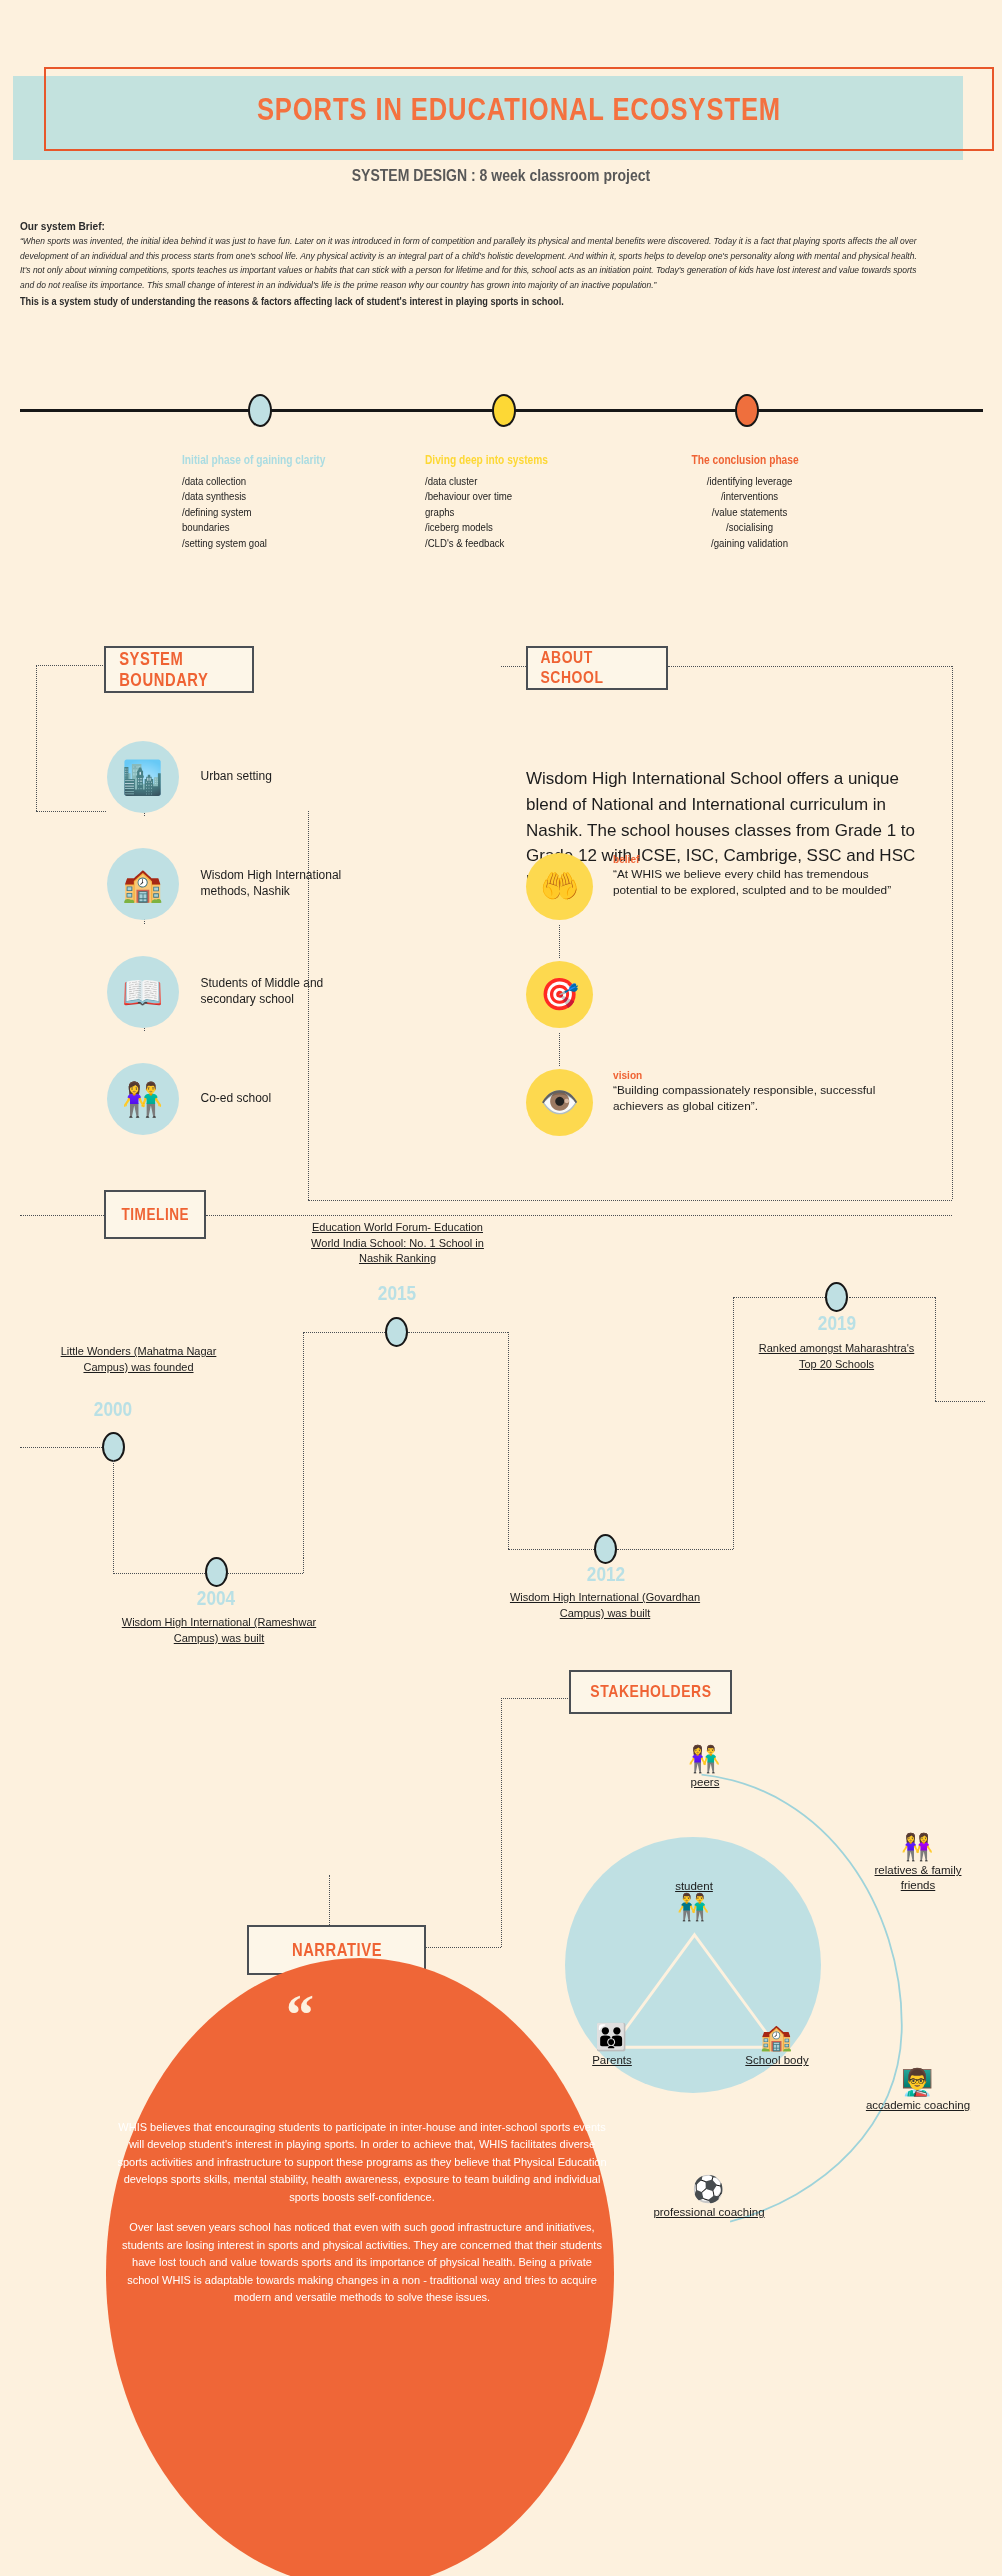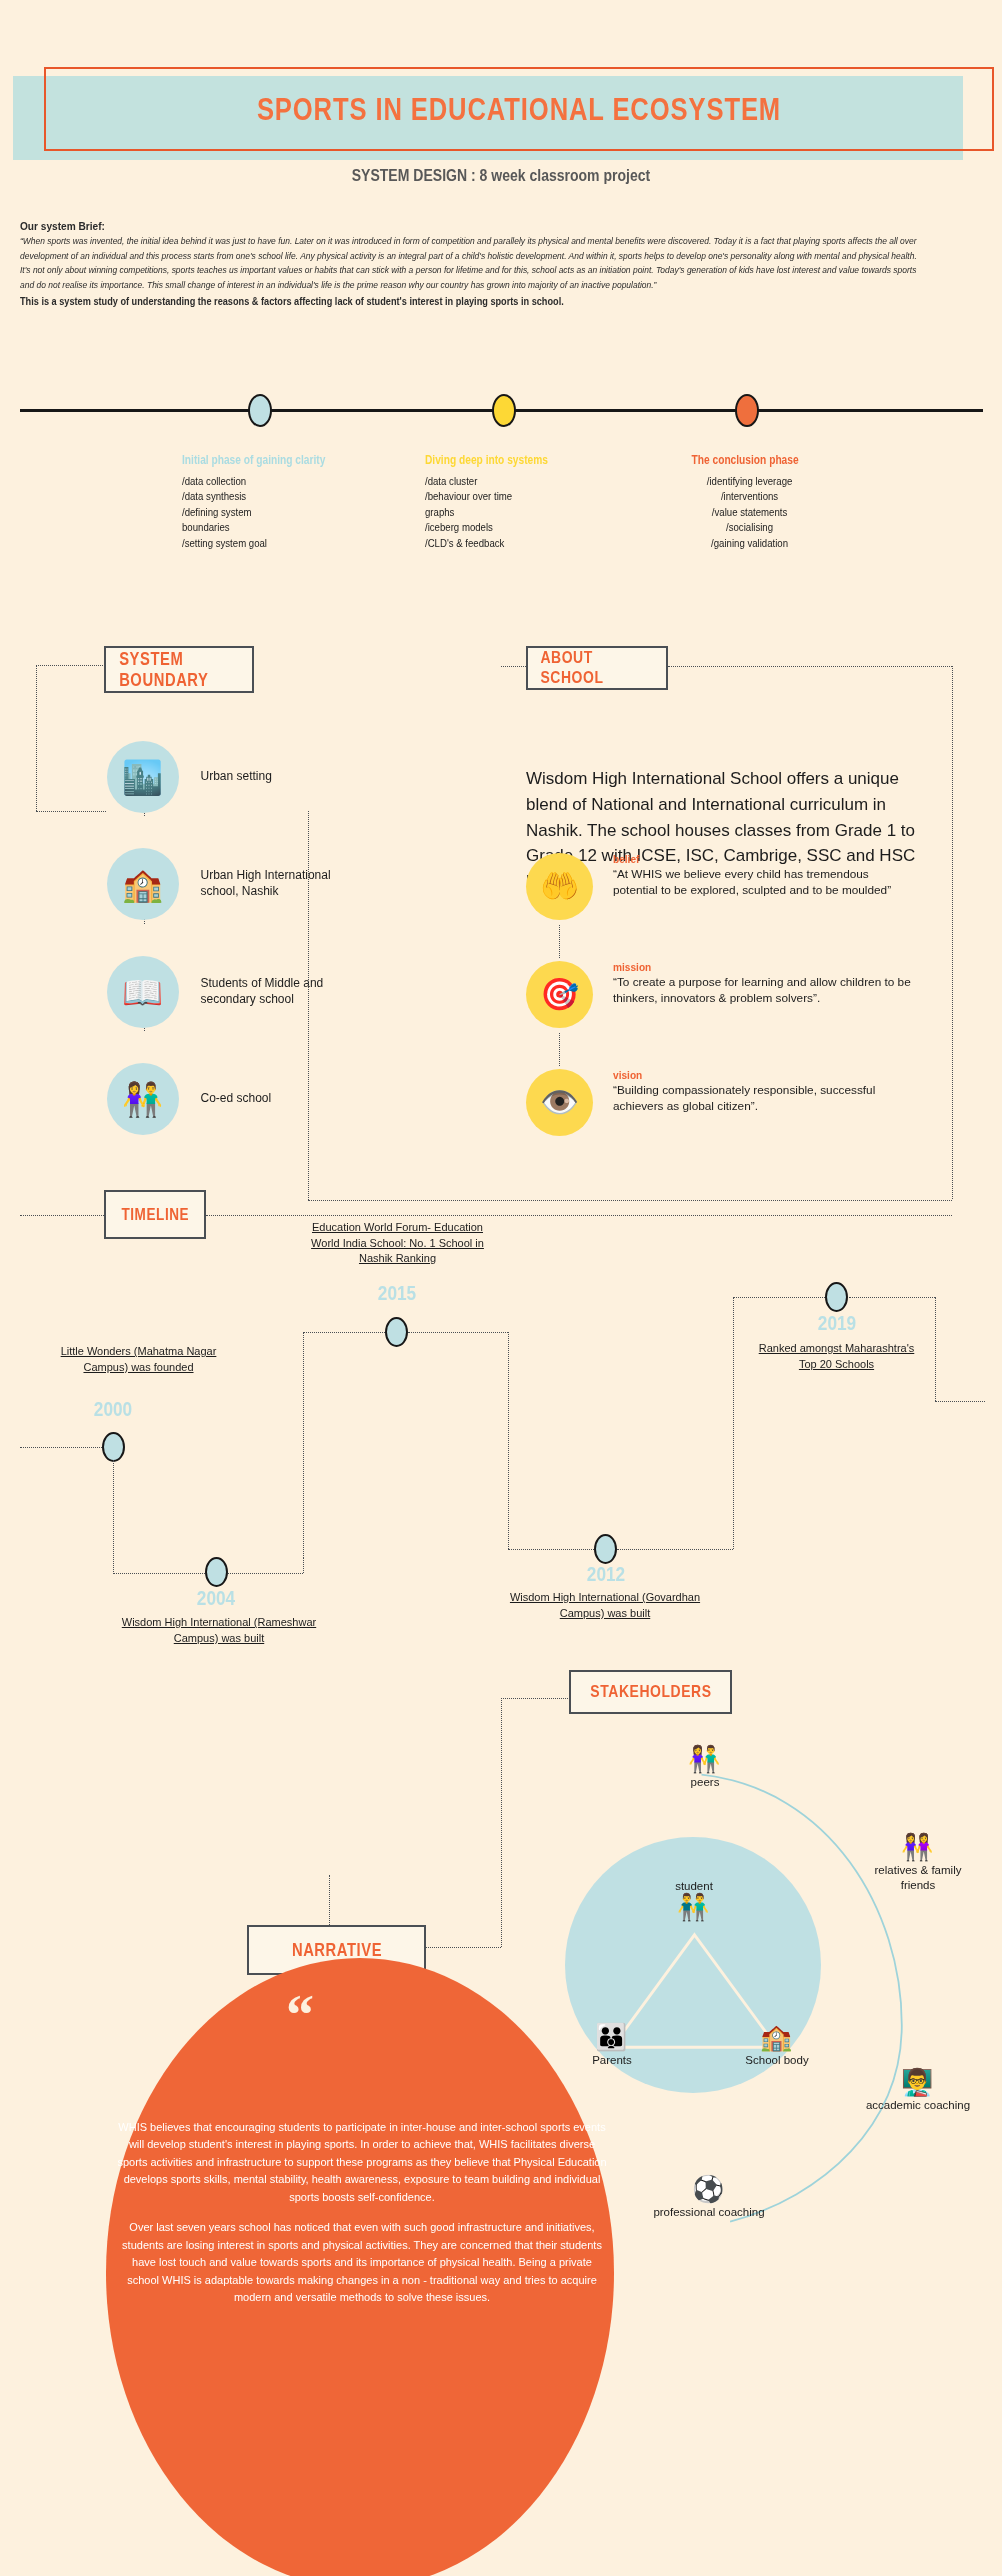--- a/index.html
+++ b/index.html
@@ -96,21 +96,21 @@
             border: 2.1px solid #171717; background: #bfe0e3; }
   .tl-year { position: absolute; font-size: 21px; font-weight: bold; color: #b9e0e5;
              text-align: center; transform: scaleX(0.82); }
   .tl-txt { position: absolute; font-size: 11px; color: #1c1c1c; text-align: center; line-height: 1.42; text-decoration: underline; }
 
   
   .stk-circle { position: absolute; left: 565px; top: 1837px; width: 256px; height: 256px;
                 border-radius: 50%; background: #bfe0e3; }
   .stk-node { position: absolute; text-align: center; width: 122px; }
   .stk-ico { font-size: 26px; line-height: 1.05; }
-  .stk-lbl { font-size: 11.5px; color: #1c1c1c; line-height: 1.28; margin-top: 2.1px; }
+  .stk-lbl { font-size: 11.5px; color: #1c1c1c; line-height: 1.28; margin-top: 2.1px; text-decoration: underline; }
 
   
   .nar-circle {
     position: absolute; left: 106px; top: 1958px; width: 508px; height: 630px;
     border-radius: 50%; background: #ef6637;
   }
   .nar-quote { position: absolute; left: 286px; top: 1983px; color: #fdf1de;
                font-size: 56px; font-weight: bold; font-family: "Liberation Serif", serif; }
   .nar-body { position: absolute; left: 115px; top: 2119px; width: 494px;
               color: #ffffff; font-size: 11px; line-height: 1.58; text-align: center; }
@@ -177,21 +177,21 @@
   <div class="sb-row" style="left:107px; top:741px;">
     <div class="sb-circle">
       <span>🏙️</span>
       </div>
     <div class="sb-label">Urban setting</div>
   </div>
   <div class="sb-row" style="left:107px; top:848px;">
     <div class="sb-circle">
       <span>🏫</span>
       </div>
-    <div class="sb-label">Urban High International school, Nashik</div>
+    <div class="sb-label">Wisdom High International methods, Nashik</div>
   </div>
   <div class="sb-row" style="left:107px; top:956px;">
     <div class="sb-circle">
       <span>📖</span>
       </div>
     <div class="sb-label">Students of Middle and secondary school</div>
   </div>
   <div class="sb-row" style="left:107px; top:1063px;">
     <div class="sb-circle">
       <span>👫</span>
@@ -218,24 +218,20 @@
       </div>
     <div class="bmv-txt">
       <div class="bmv-h">belief</div>
       <div class="bmv-p">“At WHIS we believe every child has tremendous potential to be explored, sculpted and to be moulded”</div>
     </div>
   </div>
   <div class="bmv-row" style="left:526px; top:961px;">
     <div class="bmv-circle">
       <span>🎯</span>
       </div>
-    <div class="bmv-txt">
-      <div class="bmv-h">mission</div>
-      <div class="bmv-p">“To create a purpose for learning and allow children to be thinkers, innovators &amp; problem solvers”.</div>
-    </div>
   </div>
   <div class="bmv-row" style="left:526px; top:1069px;">
     <div class="bmv-circle">
       <span>👁️</span>
       </div>
     <div class="bmv-txt">
       <div class="bmv-h">vision</div>
       <div class="bmv-p">“Building compassionately responsible, successful achievers as global citizen”.</div>
     </div>
   </div>

